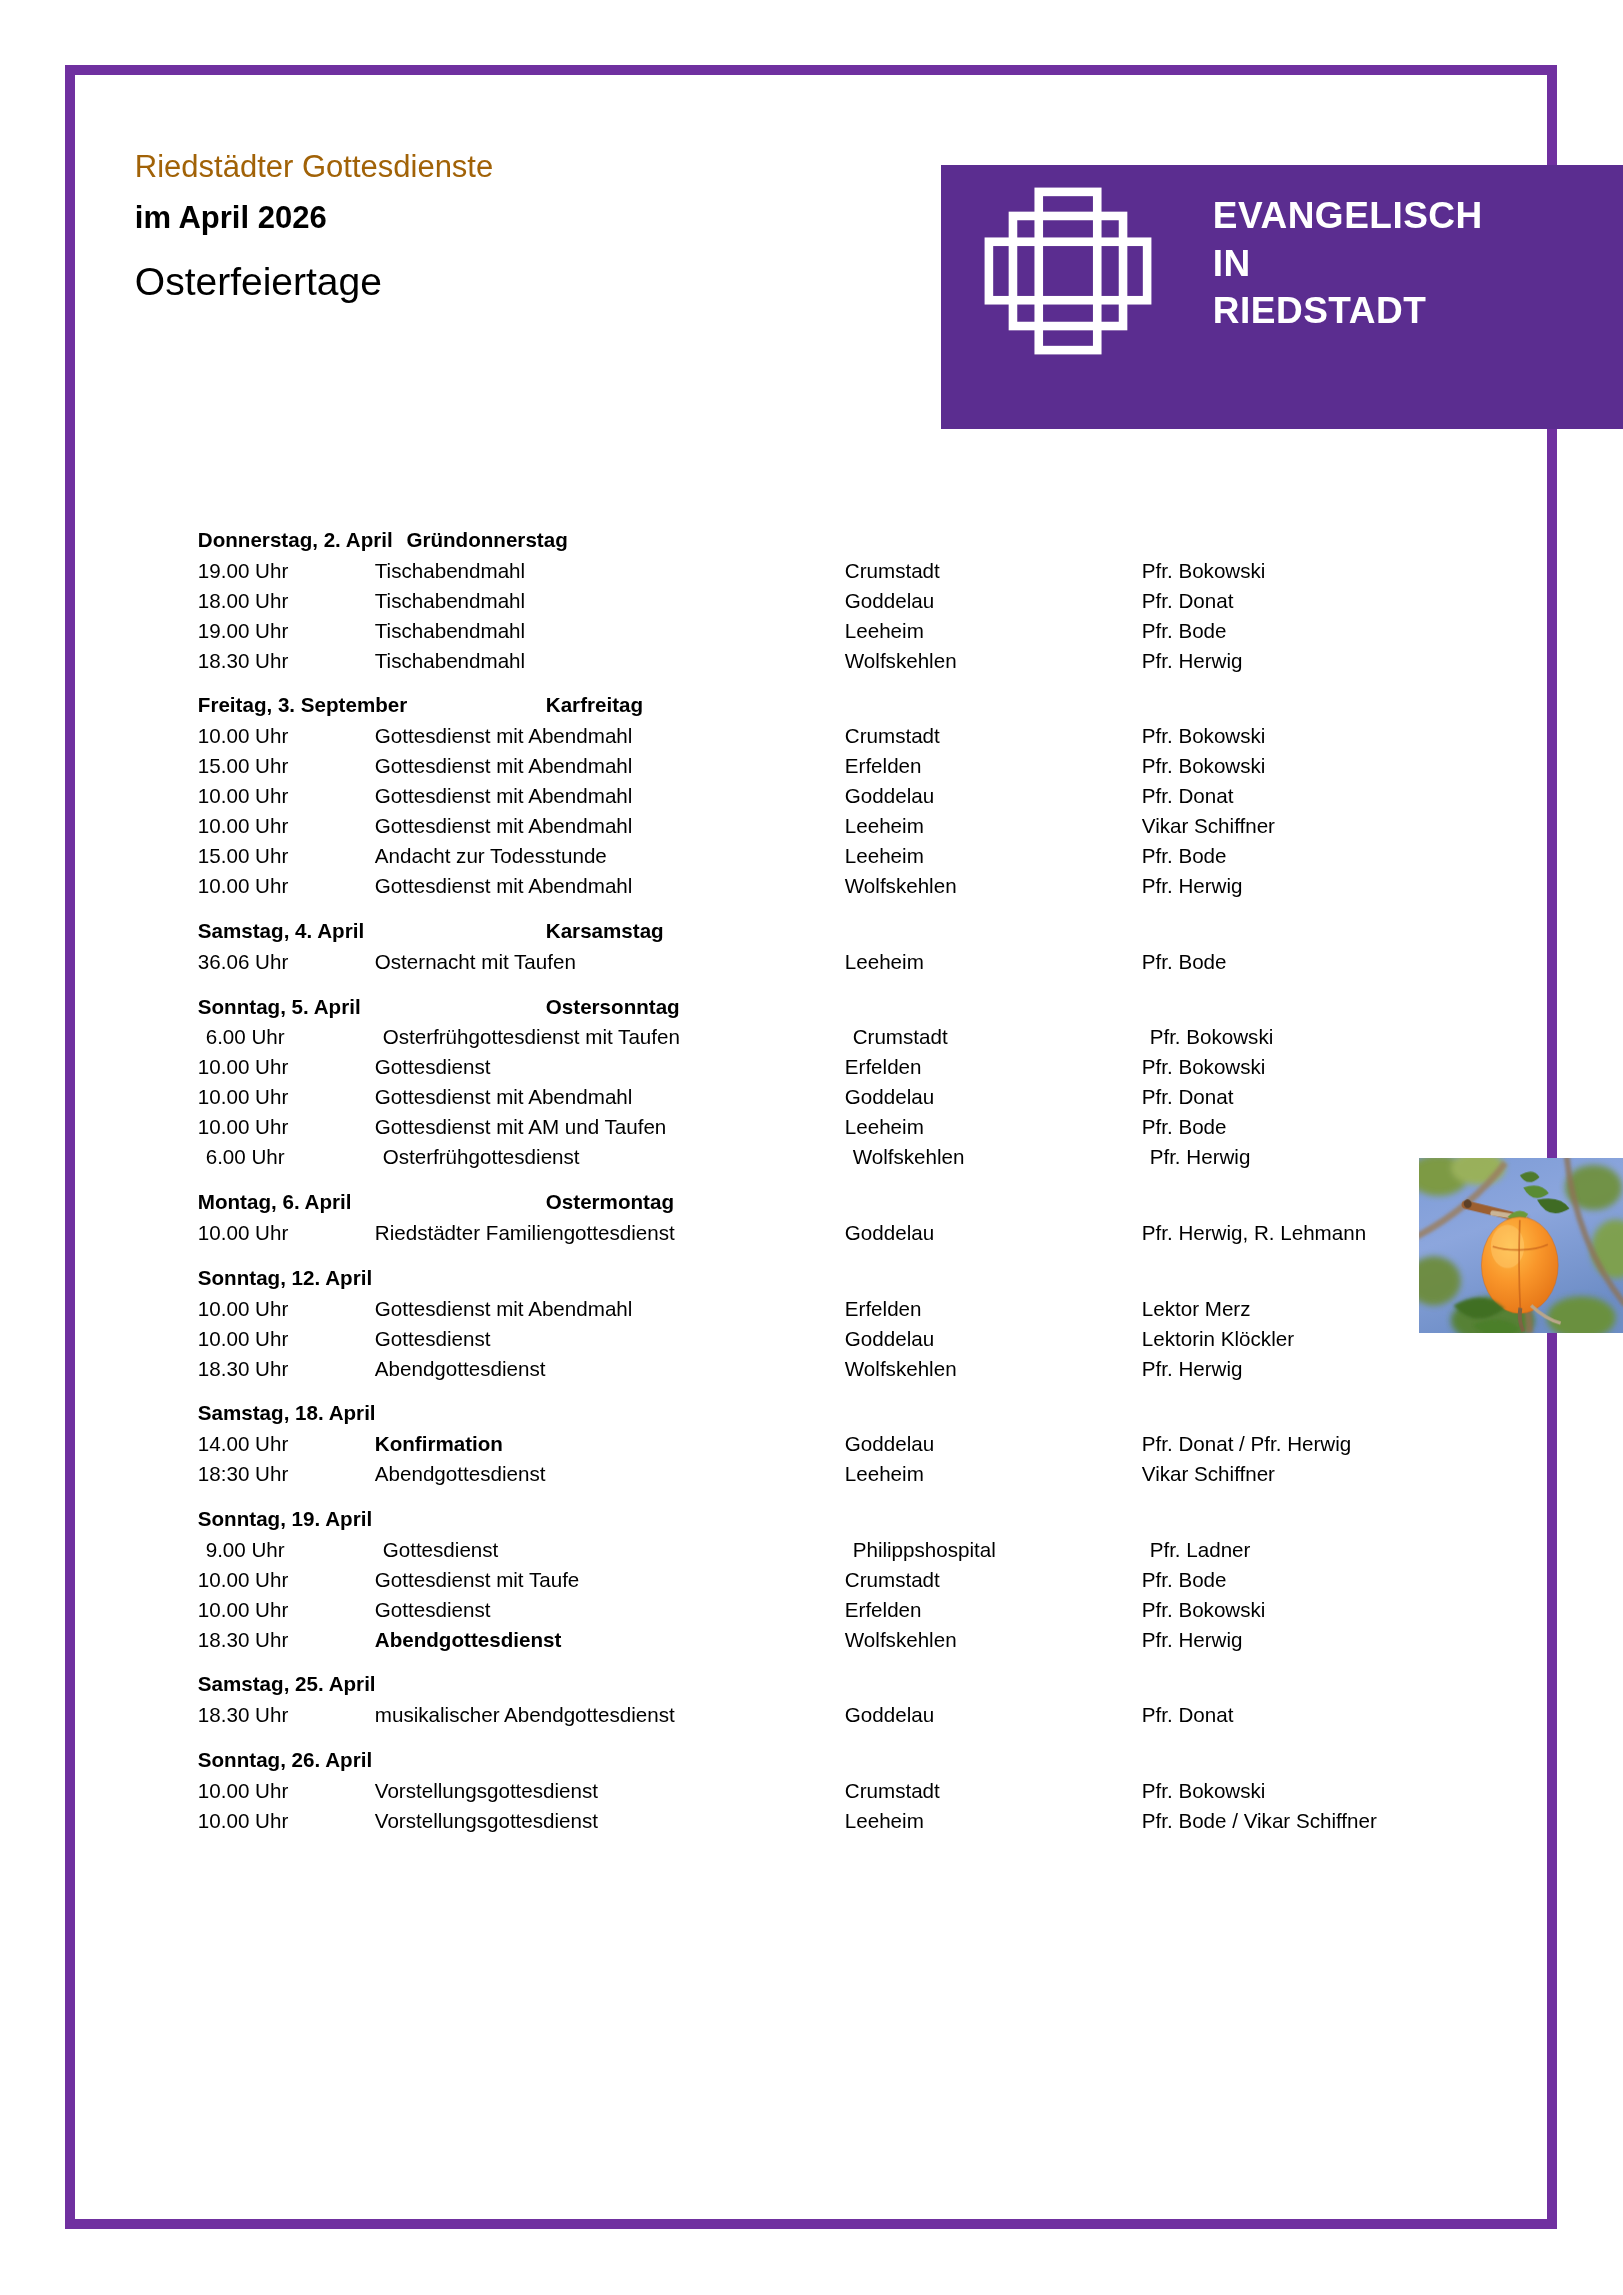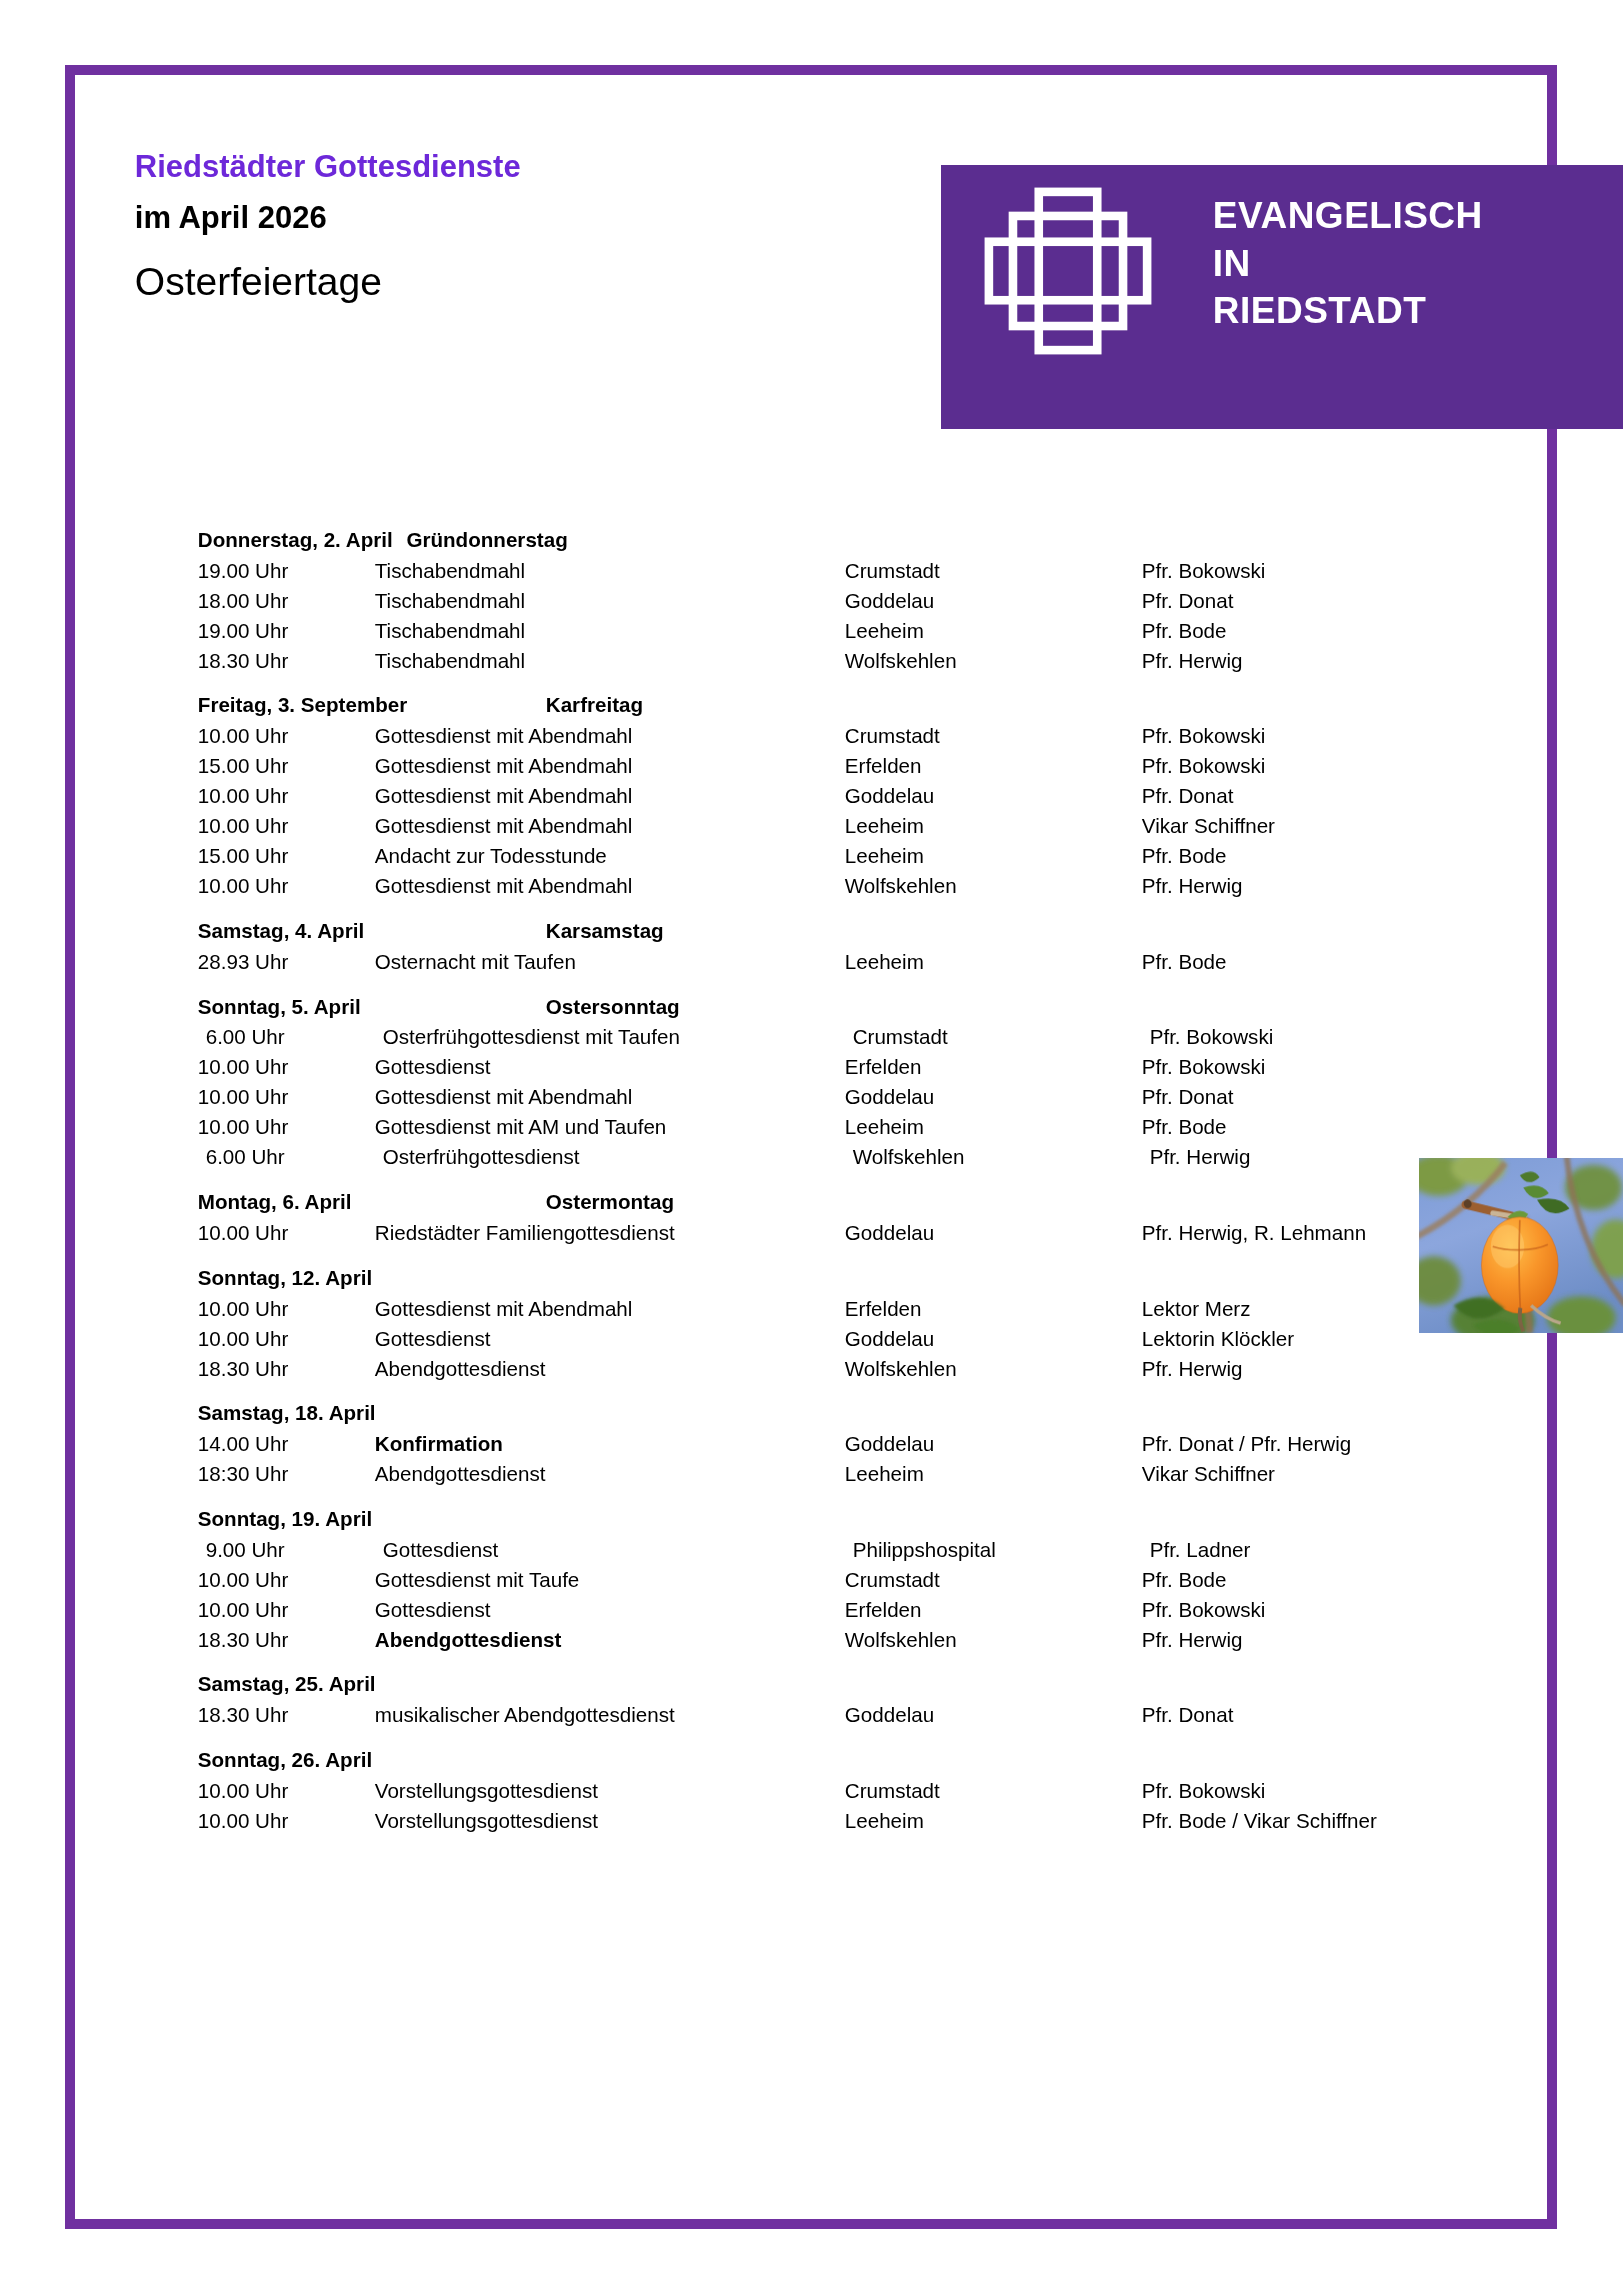--- a/index.html
+++ b/index.html
@@ -41,22 +41,22 @@
 
   
   .title-block {
     position: absolute;
     left: 49px;
     top: 65px;
     width: 736px;
   }
   .doc-title {
     font-size: 31px;
-    font-weight: bold;
-    color: #6d28d9;
+    font-weight: normal;
+    color: #a16207;
     letter-spacing: 0px;
     line-height: 1.0;
     white-space: nowrap;
   }
   .doc-subtitle {
     font-size: 31px;
     font-weight: bold;
     color: #000000;
     line-height: 1.0;
     margin-top: 20.6px;
@@ -276,21 +276,21 @@
               <span class="c-place">Wolfskehlen</span>
               <span class="c-lead">Pfr. Herwig</span>
             </div>
           </div>
           <div class="day-block">
             <div class="day-header has-tab">
               <span class="day-date">Samstag, 4. April</span>
               <span class="day-feast">Karsamstag</span>
             </div>
             <div class="svc-row">
-              <span class="c-time">28.93 Uhr</span>
+              <span class="c-time">36.06 Uhr</span>
               <span class="c-desc">Osternacht mit Taufen</span>
               <span class="c-place">Leeheim</span>
               <span class="c-lead">Pfr. Bode</span>
             </div>
           </div>
           <div class="day-block">
             <div class="day-header has-tab">
               <span class="day-date">Sonntag, 5. April</span>
               <span class="day-feast">Ostersonntag</span>
             </div>

